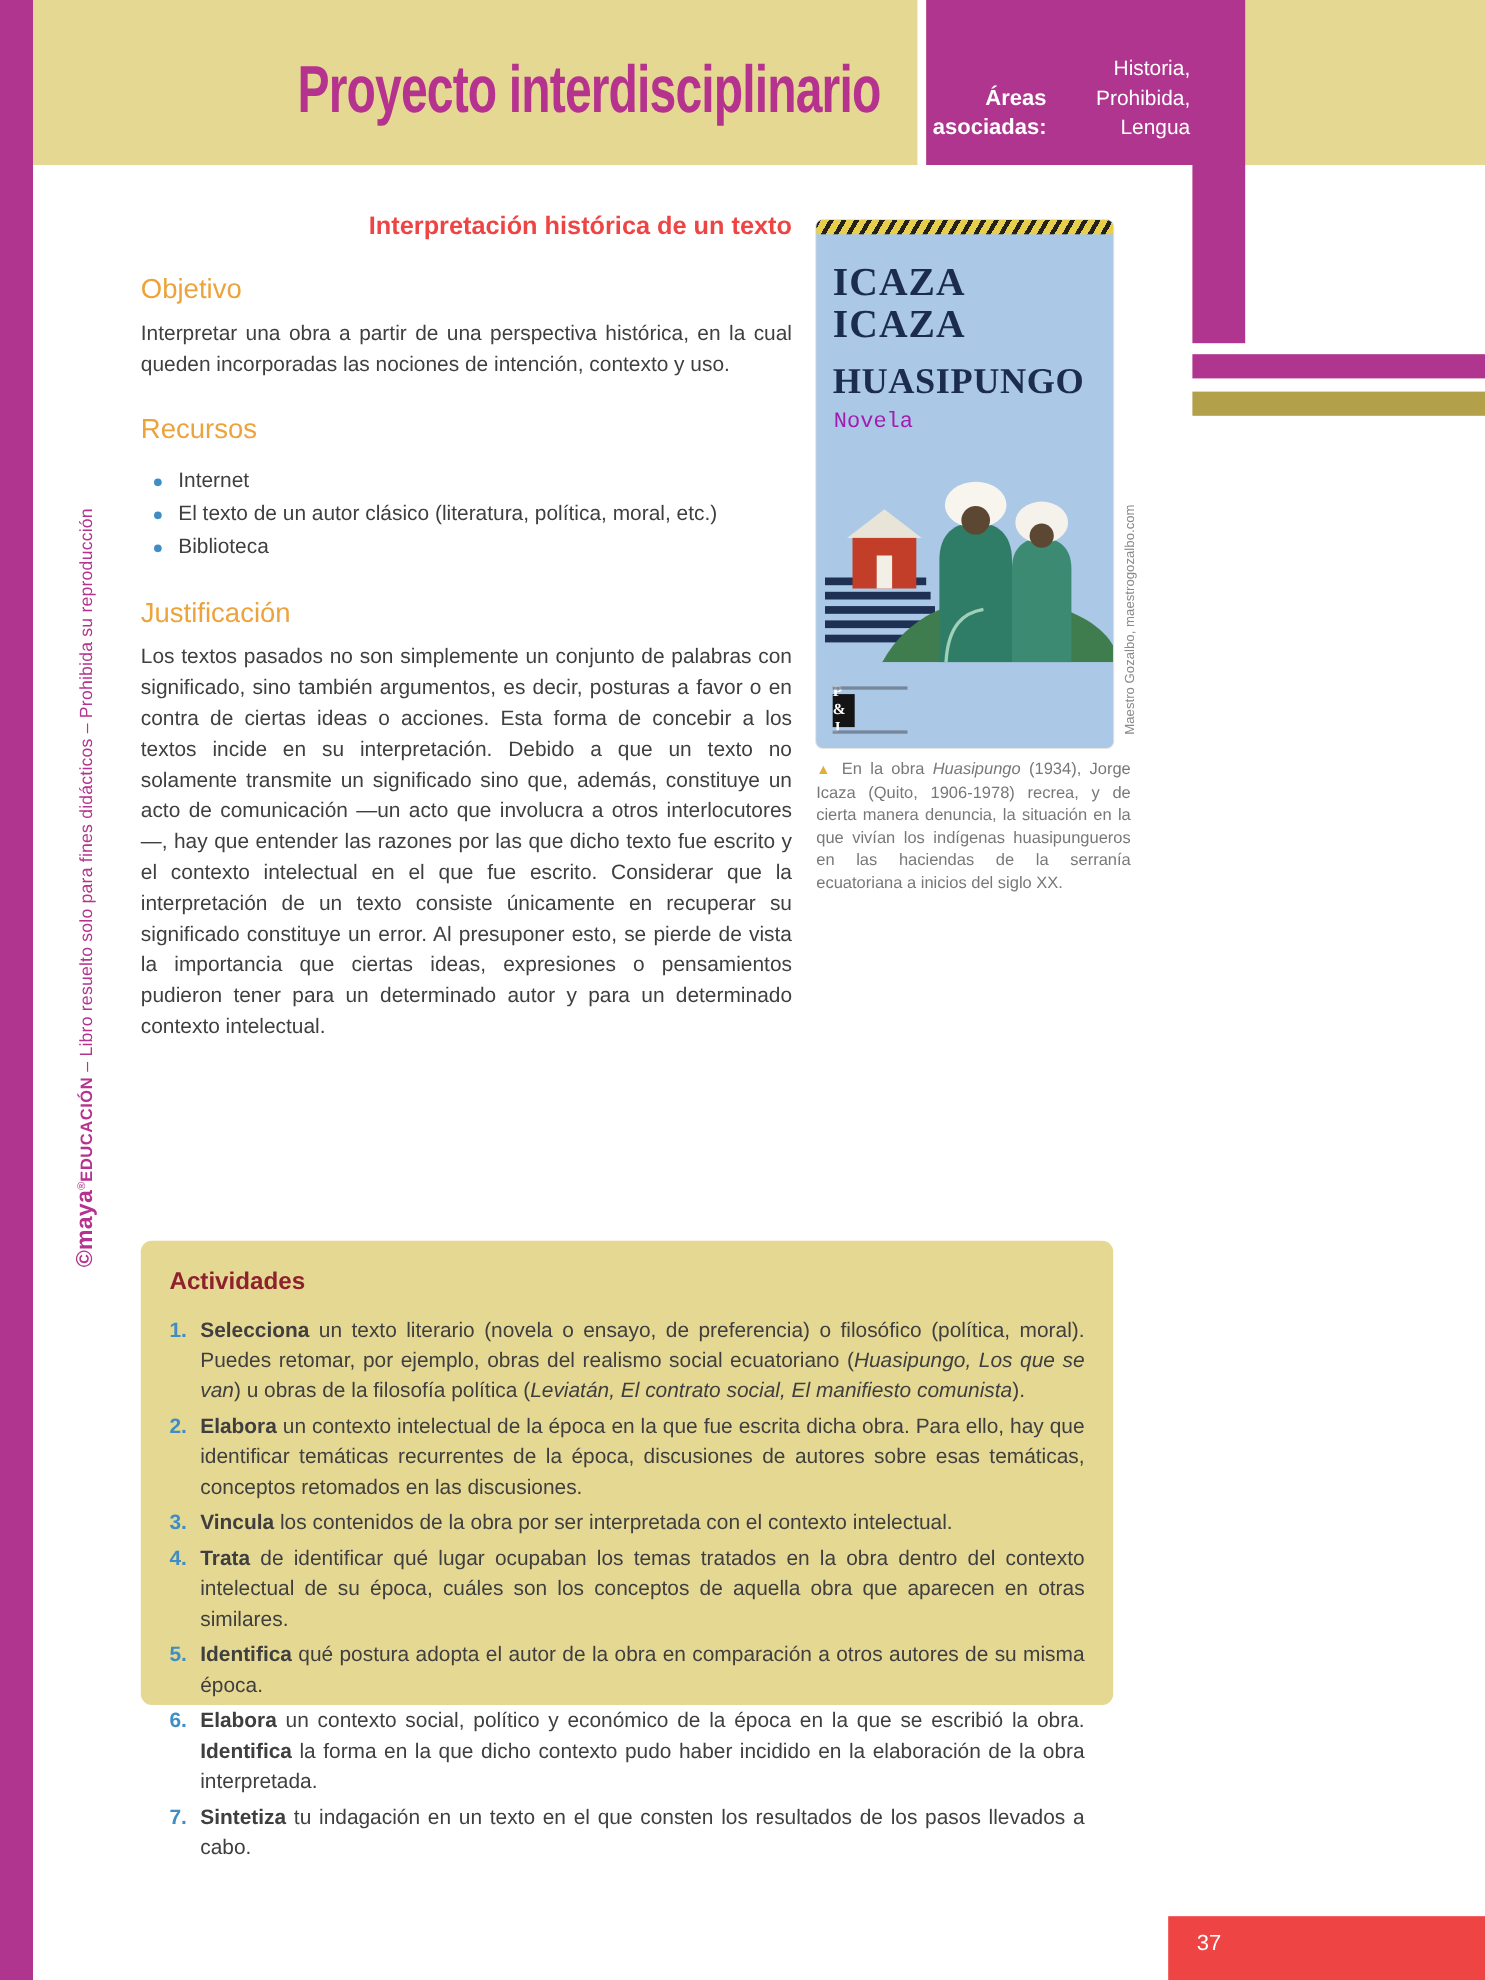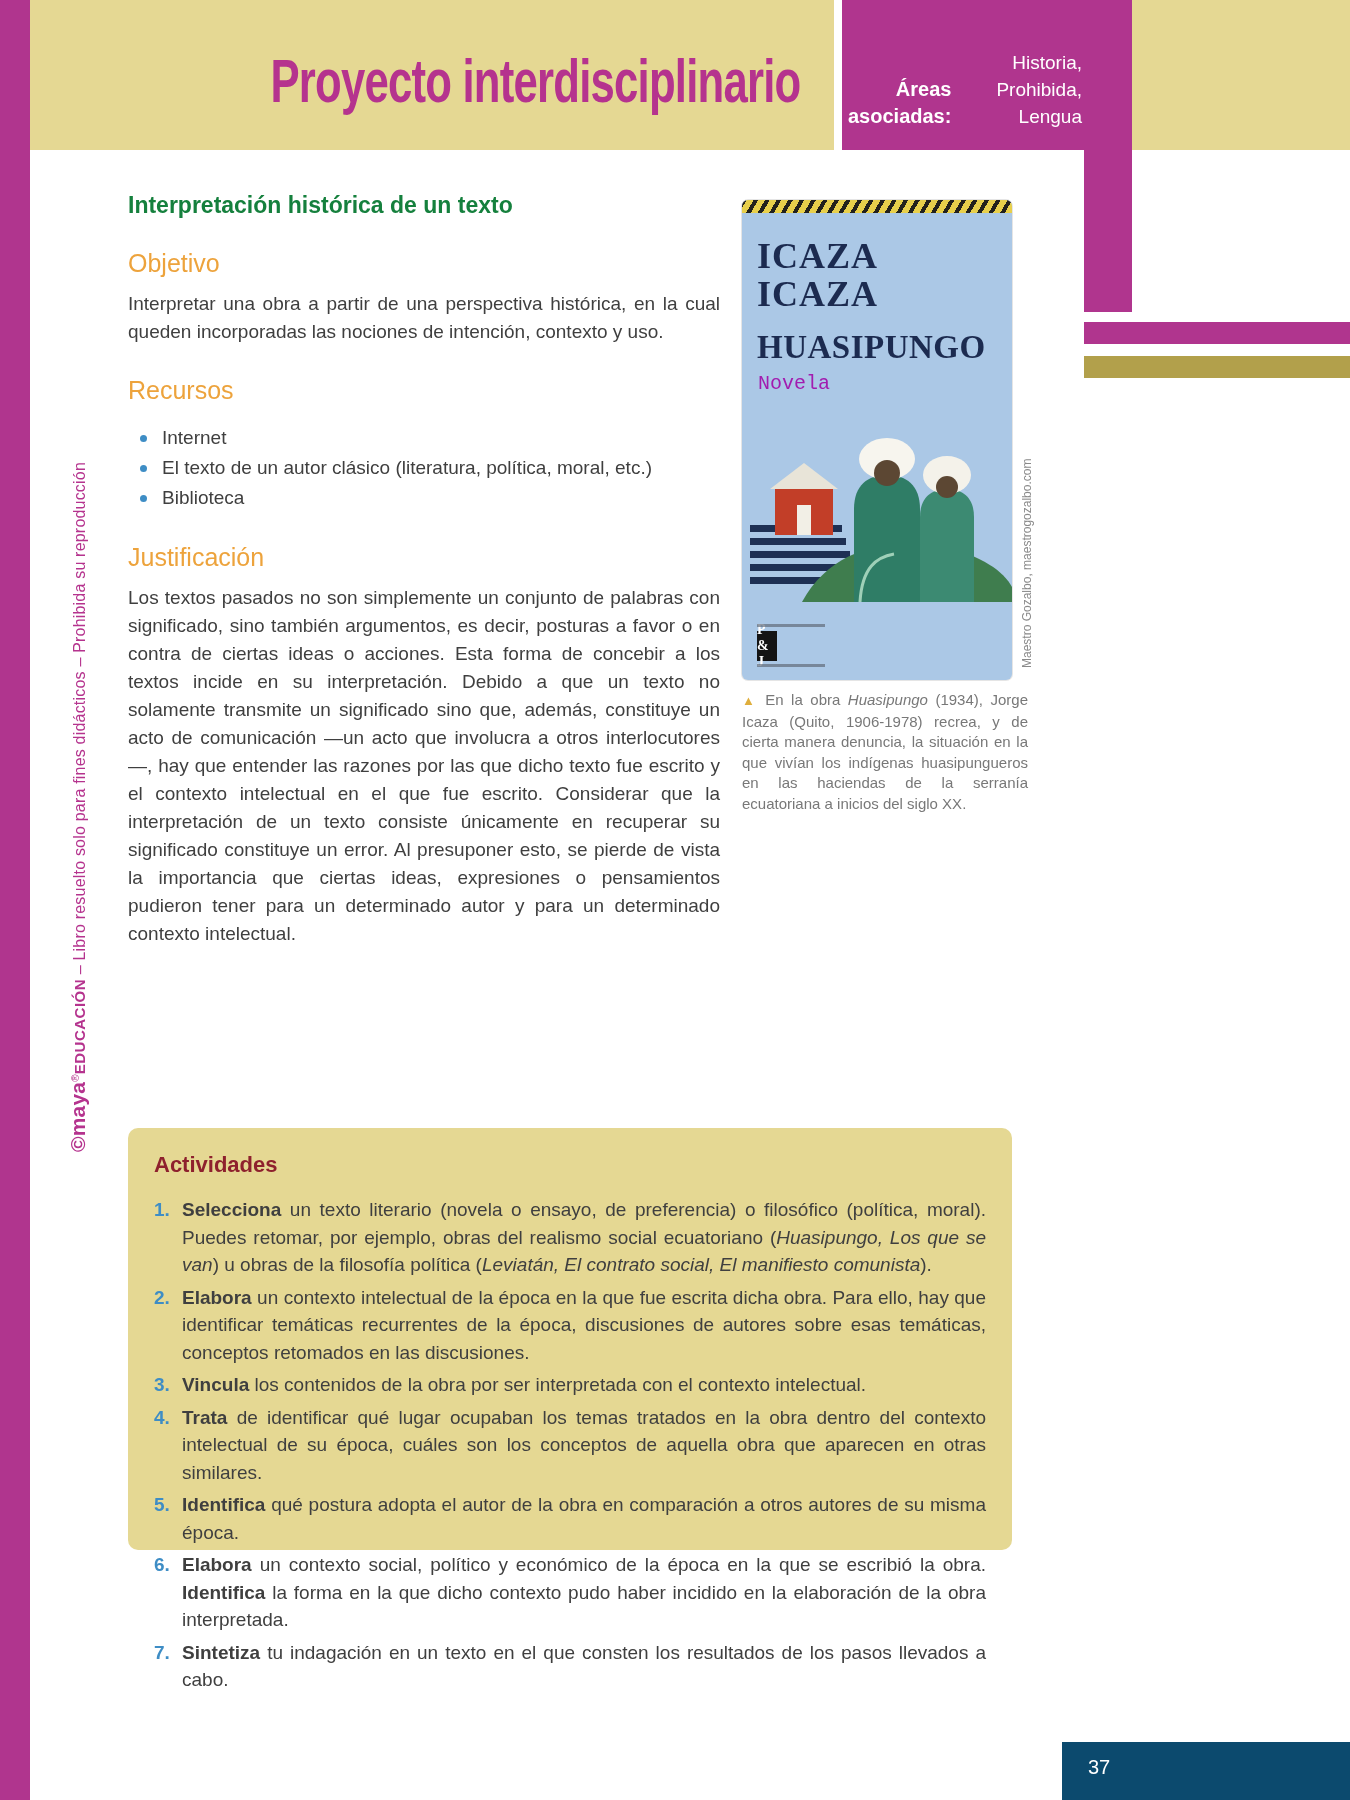--- a/index.html
+++ b/index.html
@@ -16,42 +16,42 @@
   .areas-box {
     position:absolute; left:842px; top:0; width:290px; height:150px; background:#b0358e;
     display:flex; flex-direction:row; justify-content:flex-end; align-items:flex-end;
     padding:0 50px 20px 6px; color:#fff; text-align:right;
   }
   .areas-label { font-size:20px; font-weight:bold; line-height:27px; }
   .areas-value { font-size:19px; line-height:27px; }
   .right-strip { position:absolute; left:1084px; top:150px; width:48px; height:162px; background:#b0358e; }
   .bar-magenta { position:absolute; left:1084px; top:322px; width:266px; height:22px; background:#b0358e; }
   .bar-gold    { position:absolute; left:1084px; top:356px; width:266px; height:22px; background:#b2a04b; }
-  .footer-block { position:absolute; left:1062px; top:1742px; width:288px; height:58px; background:#0c4a6e; }
+  .footer-block { position:absolute; left:1062px; top:1742px; width:288px; height:58px; background:#ef4444; }
   .page-number { color:#ffffff; font-size:20px; padding:14px 0 0 26px; }
 
   
   .page-title {
     position:absolute; right:550px; top:48px; white-space:nowrap;
     color:#b5338e; font-weight:bold; font-size:56px; letter-spacing:-1px;
     transform:scaleX(.78) scaleY(1.08); transform-origin:100% 40%;
   }
 
   
   .vertical-copyright {
     position:absolute; left:66px; top:1152px; transform-origin:0 0; transform:rotate(-90deg);
     white-space:nowrap; color:#b5338e; font-size:16px; letter-spacing:.2px;
   }
   .vc-logo { font-weight:bold; font-size:21px; }
   .vc-reg  { font-size:10px; vertical-align:super; }
   .vc-brand{ font-weight:bold; font-size:15px; letter-spacing:.5px; }
 
   
   .article { position:absolute; left:128px; top:192px; width:592px; }
-  .article-heading { font-size:23px; font-weight:bold; color:#15803d; margin-bottom:30px; }
+  .article-heading { font-size:23px; font-weight:bold; color:#ef4444; margin-bottom:30px;text-align:right; }
   .section-title { font-size:25px; color:#eda33c; font-weight:normal; margin:30px 0 12px; }
   .section-body { font-size:19px; line-height:28px; color:#3f3f3f; text-align:justify; }
   .res-list { list-style:none; margin:18px 0 0 4px; }
   .res-list li { position:relative; padding-left:30px; font-size:19px; line-height:30px; color:#3f3f3f; }
   .res-list li::before { content:""; position:absolute; left:8px; top:12px; width:7px; height:7px; border-radius:50%; background:#3e8dc5; }
 
   
   .cover {
     position:absolute; left:742px; top:200px; width:270px; height:480px;
     background:#abc8e6; border-radius:6px; overflow:hidden; display:flex; flex-direction:column;

